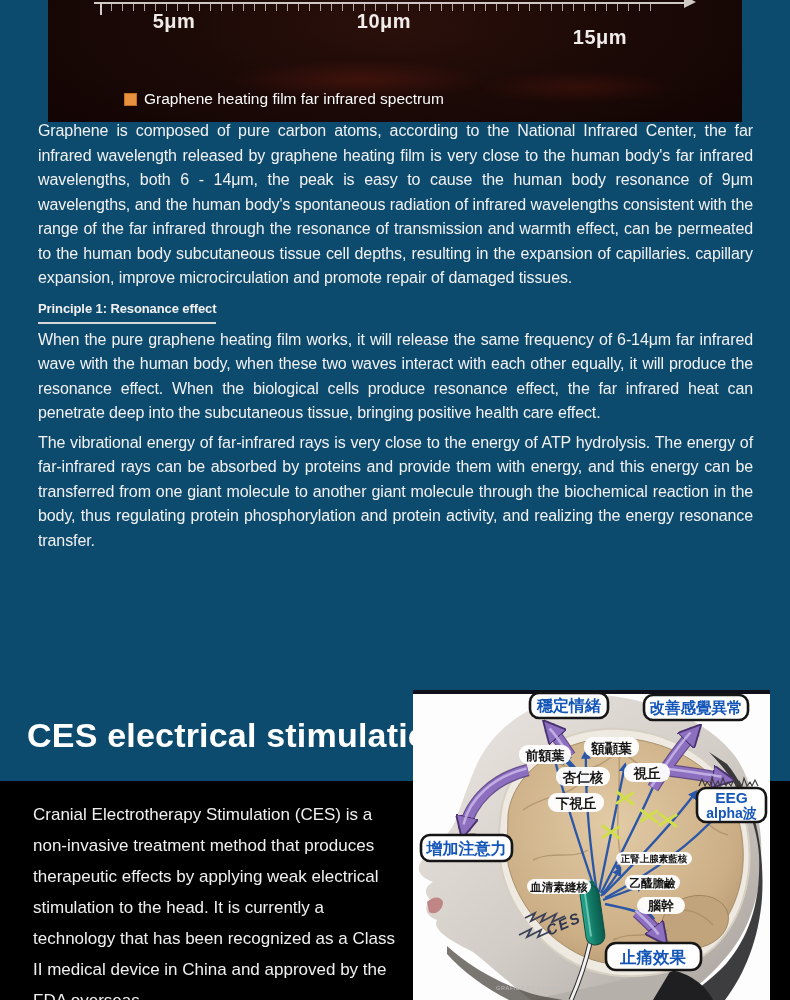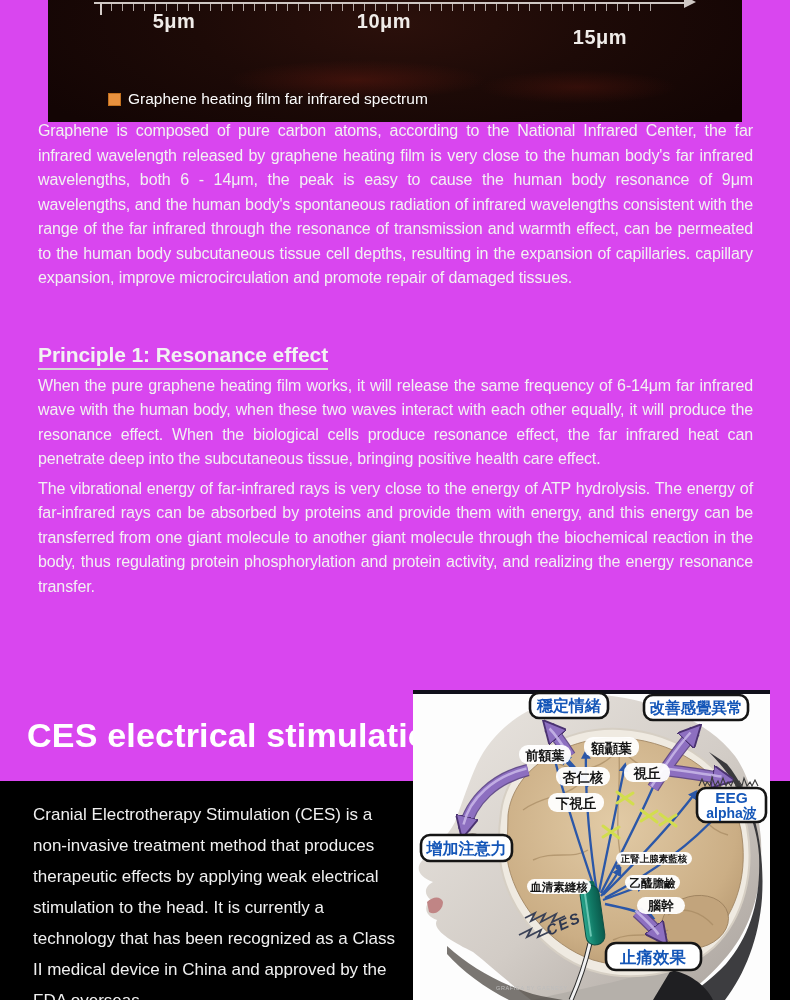--- a/index.html
+++ b/index.html
@@ -1,48 +1,48 @@
 <!DOCTYPE html>
 <html><head>
 <meta charset="utf-8">
 <style>
   * { margin:0; padding:0; box-sizing:border-box; }
   html,body { width:790px; height:1000px; background:#000; overflow:hidden;
               font-family:"Liberation Sans","DejaVu Sans",sans-serif; }
-  .page { position:relative; width:790px; height:781px; background:#d946ef;text-decoration:underline; }
+  .page { position:relative; width:790px; height:781px; background:#0c4a6e;text-decoration:underline; }
 
   
   .chart-area { position:absolute; left:48px; top:0; width:694px; height:122px;
     background:radial-gradient(ellipse 60% 120% at 50% 20%, #2b100b 0%, #1d0a07 48%, #130504 100%); }
   .blotch1 { position:absolute; left:180px; top:60px; width:260px; height:40px;
     background:radial-gradient(ellipse at center, rgba(120,30,18,.35), transparent 70%); }
   .blotch2 { position:absolute; left:430px; top:70px; width:200px; height:34px;
     background:radial-gradient(ellipse at center, rgba(110,28,16,.3), transparent 70%); }
   .axis-line { position:absolute; left:46px; top:2px; width:592px; height:2px; background:#cfc8c4; }
   .axis-arrow { position:absolute; left:636px; top:-4px; width:0; height:0;
     border-left:12px solid #cfc8c4; border-top:6px solid transparent; border-bottom:6px solid transparent; }
   .axis-ticks { position:absolute; left:52px; top:3px; width:561px; height:8px; opacity:.8;
     background:repeating-linear-gradient(90deg, #d5cdc9 0 1.5px, transparent 1.5px 11px); }
   .axis-edge-tick { position:absolute; left:52px; top:3px; width:2px; height:12px; background:#d5cdc9; }
   .tick-label { position:absolute; top:10px; transform:translateX(-50%);
     color:#f0ece9; font-size:20px; font-weight:600; letter-spacing:.5px; }
   .tl-5 { left:126px; } .tl-10 { left:336px; } .tl-15 { left:552px;margin-top:16px; }
-  .legend { position:absolute; left:60px; top:90px; display:flex; align-items:center; }
+  .legend { position:absolute; left:76px; top:90px; display:flex; align-items:center; }
   .legend-item { display:flex; align-items:center; gap:7px; color:#fbfbfb; font-size:15.5px; }
   .legend-item + .legend-item { margin-left:26px; }
   .sw-square { width:13px; height:13px; background:#e8913f; border:1px solid #c2701f; }
   .sw-circle { width:13px; height:13px; border-radius:50%; background:#f0a238; border:1px solid #c57d18; }
 
   
   .text-block { position:absolute; left:38px; top:119px; width:715px;
     color:#f2f2f2; font-size:16px; line-height:24.5px; text-align:justify; letter-spacing:-0.1px; }
   .pbody { margin:0 0 5px 0; }
   .hwrap { margin:3px 0 4px 0; }
-  .heading { display:inline-block; font-weight:bold; font-size:21px; line-height:22px;
-    border-bottom:2px solid #d8d8d8; padding-bottom:2px; text-align:left;margin-top:48px; }
+  .heading { display:inline-block; font-weight:bold; font-size:13px; line-height:22px;
+    border-bottom:2px solid #d8d8d8; padding-bottom:2px; text-align:left; }
 
   
   .ces-heading { position:absolute; left:27px; top:716px; color:#fff;
     font-size:34px; font-weight:600; letter-spacing:.2px; }
   .ces-body { position:absolute; left:33px; top:799px; width:376px;
     color:#f0f0f0; font-size:17px; line-height:31px; }
 
   
   .diagram { position:absolute; left:413px; top:690px; width:357px; height:310px;
     background:#fff; overflow:hidden; }

